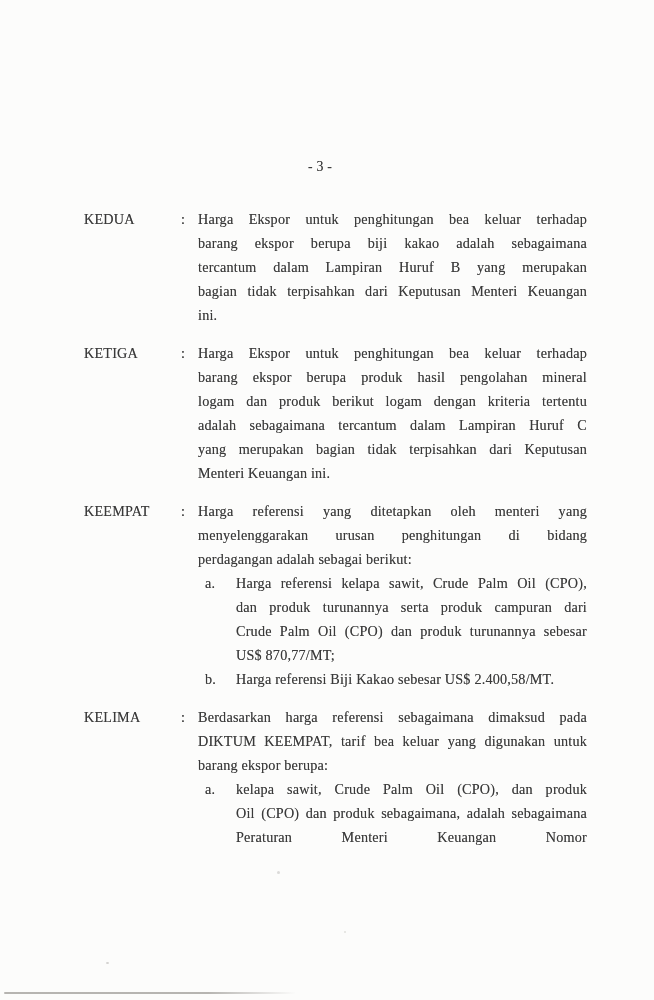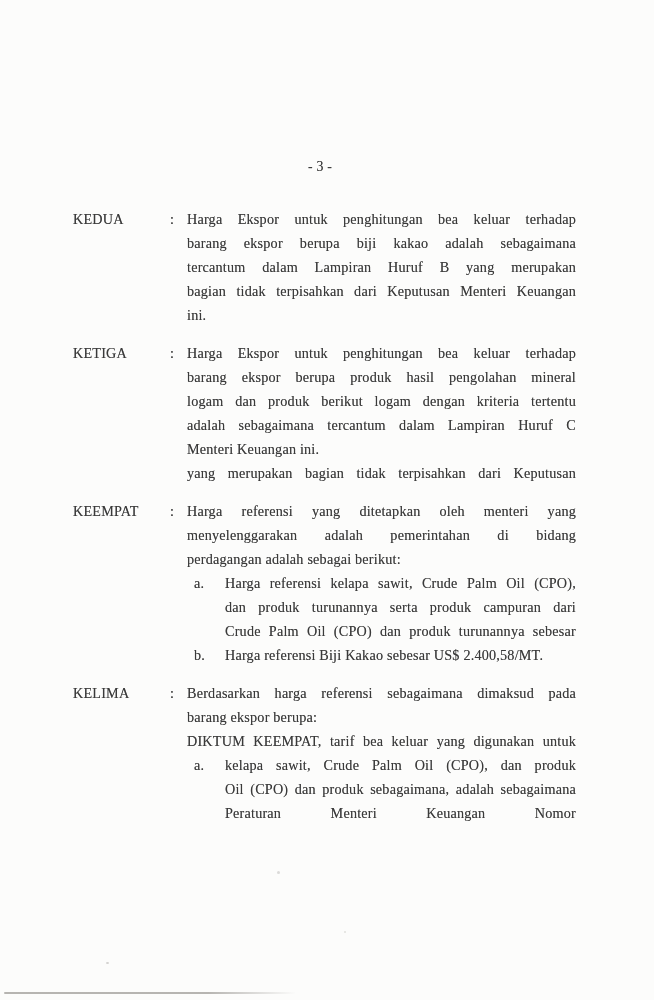--- a/index.html
+++ b/index.html
@@ -24,21 +24,21 @@
     text-shadow:0 0 0.5px rgba(58,58,58,0.55);
   }
   .page-number{
     position:absolute;
     top:155px;left:0;width:640px;
     text-align:center;
     font-size:13.8px;
   }
   .clauses{
     position:absolute;
-    top:207px;left:73px;
+    top:207px;left:84px;
     width:503px; 
   }
   .clause{
     display:grid;
     grid-template-columns:97px 17px 1fr; 
     align-items:start;
   }
   .clause + .clause{margin-top:14px;}
   .term{white-space:nowrap;}
   .colon{text-align:left;}
@@ -90,54 +90,55 @@
         </div>
       </div>
       <div class="clause">
         <div class="term">KETIGA</div>
         <div class="colon">:</div>
         <div class="body">
           <div class="line j">Harga Ekspor untuk penghitungan bea keluar terhadap</div>
           <div class="line j">barang ekspor berupa produk hasil pengolahan mineral</div>
           <div class="line j">logam dan produk berikut logam dengan kriteria tertentu</div>
           <div class="line j">adalah sebagaimana tercantum dalam Lampiran Huruf C</div>
+          <div class="line j">yang merupakan bagian tidak terpisahkan dari Keputusan</div>
           <div class="line">Menteri Keuangan ini.</div>
-          <div class="line j">yang merupakan bagian tidak terpisahkan dari Keputusan</div>
         </div>
       </div>
       <div class="clause">
         <div class="term">KEEMPAT</div>
         <div class="colon">:</div>
         <div class="body">
           <div class="line j">Harga referensi yang ditetapkan oleh menteri yang</div>
-          <div class="line j">menyelenggarakan adalah pemerintahan di bidang</div>
+          <div class="line j">menyelenggarakan urusan penghitungan di bidang</div>
           <div class="line">perdagangan adalah sebagai berikut:</div>
           <div class="subitem">
             <div class="sub-letter">a.</div>
             <div class="sub-body">
               <div class="line j">Harga referensi kelapa sawit, Crude Palm Oil (CPO),</div>
               <div class="line j">dan produk turunannya serta produk campuran dari</div>
               <div class="line j">Crude Palm Oil (CPO) dan produk turunannya sebesar</div>
+              <div class="line">US$ 870,77/MT;</div>
             </div>
           </div>
           <div class="subitem">
             <div class="sub-letter">b.</div>
             <div class="sub-body">
               <div class="line">Harga referensi Biji Kakao sebesar US$ 2.400,58/MT.</div>
             </div>
           </div>
         </div>
       </div>
       <div class="clause">
         <div class="term">KELIMA</div>
         <div class="colon">:</div>
         <div class="body">
           <div class="line j">Berdasarkan harga referensi sebagaimana dimaksud pada</div>
+          <div class="line j">DIKTUM KEEMPAT, tarif bea keluar yang digunakan untuk</div>
           <div class="line">barang ekspor berupa:</div>
-          <div class="line j">DIKTUM KEEMPAT, tarif bea keluar yang digunakan untuk</div>
           <div class="subitem">
             <div class="sub-letter">a.</div>
             <div class="sub-body">
               <div class="line j">kelapa sawit, Crude Palm Oil (CPO), dan produk</div>
               <div class="line j">Oil (CPO) dan produk sebagaimana, adalah sebagaimana</div>
               <div class="line j">Peraturan Menteri Keuangan Nomor</div>
             </div>
           </div>
         </div>
       </div>

